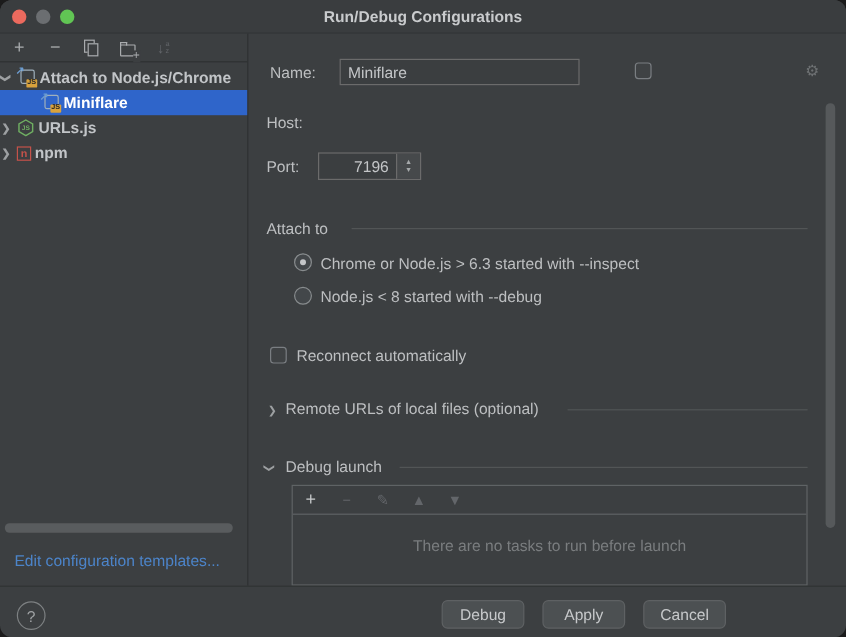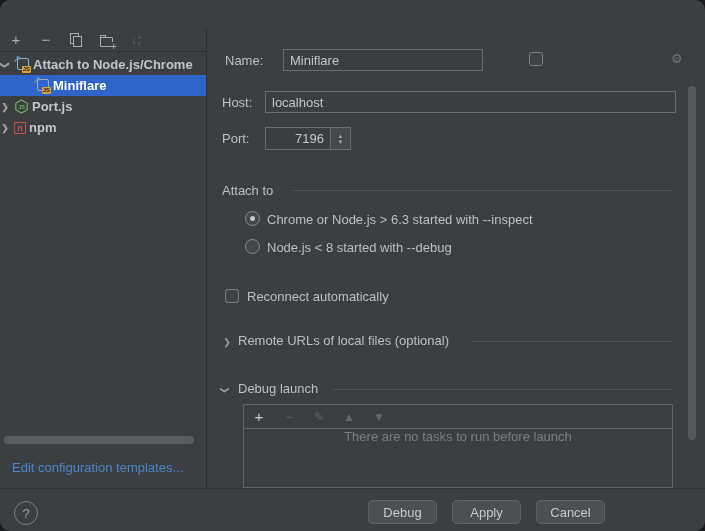--- a/index.html
+++ b/index.html
@@ -62,33 +62,41 @@
   .sec-title{position:absolute;color:#bdbfc1;}
   .radio{position:absolute;width:15px;height:15px;border:1px solid #888c8e;border-radius:50%;background:#43474a;}
   .radio.on::after{content:"";position:absolute;left:4px;top:4px;width:5px;height:5px;border-radius:50%;background:#c4c6c8;}
   .checkbox{position:absolute;width:14px;height:14px;border:1px solid #7a7e82;border-radius:3px;background:#3f4244;}
   .opt-label{position:absolute;height:20px;display:flex;align-items:center;}
   .gear{position:absolute;color:#6e7173;font-size:13px;}
   .bl-panel{position:absolute;left:35px;top:376px;width:430px;height:84px;border:1px solid #5f6365;}
   .bl-toolbar{height:24px;border-bottom:1px solid #5f6365;display:flex;align-items:center;gap:16px;padding-left:8px;}
   .bl-btn{color:#63666a;font-size:12px;width:14px;text-align:center;}
   .bl-btn.en{color:#c7c9cb;font-size:15px;}
-  .bl-empty{text-align:center;color:#7a7d7f;}
+  .bl-empty{margin-top:18px;text-align:center;color:#7a7d7f;}
   .vscroll{position:absolute;left:480px;top:58px;width:8px;height:354px;border-radius:4px;background:#56595b;}
   
   .footer{position:absolute;left:0;top:488px;width:705px;height:43px;border-top:1px solid #303334;}
   .help{position:absolute;left:14px;top:12px;width:24px;height:24px;border:1px solid #7d8082;border-radius:50%;display:flex;align-items:center;justify-content:center;color:#9fa2a4;font-size:13px;}
   .btn{position:absolute;top:11px;width:69px;height:24px;border-radius:5px;background:#4c5052;border:1px solid #5e6163;color:#c7c9cb;display:flex;align-items:center;justify-content:center;font-size:13px;cursor:default;}
   .btn.primary{background:#3a6aa0;border-color:#4a7ab0;color:#e6e8ea;margin-top:40px;}
 </style>
 </head>
 <body>
 
 <div class="dialog">
 
+  <div class="titlebar">
+    <div class="traffic">
+      <span class="tl red"></span>
+      <span class="tl gray"></span>
+      <span class="tl green"></span>
+    </div>
+    <div class="title">Run/Debug Configurations</div>
+  </div>
 
   <div class="sidebar">
     <div class="side-toolbar">
       <span class="tb-btn">+</span>
       <span class="tb-btn">−</span>
       <span class="tb-btn">
           <span class="ic-copy"></span>
         </span>
       <span class="tb-btn">
           <span class="ic-folder"></span>
@@ -121,42 +129,41 @@
     </div>
 
     <div class="tree-row" style="top:68px;">
       <span class="chev">❯</span>
       <span class="tree-icon ic-node">
         <svg width="15" height="15" viewBox="0 0 15 15">
             <polygon points="7.5,1 13.2,4.3 13.2,10.7 7.5,14 1.8,10.7 1.8,4.3" fill="none" stroke="#6fae62" stroke-width="1.2"></polygon>
             <text x="7.5" y="9.6" font-size="5.5" font-weight="bold" fill="#6fae62" text-anchor="middle" font-family="Liberation Sans, sans-serif">JS</text>
           </svg>
       </span>
-      <span>Port.js</span>
+      <span>URLs.js</span>
     </div>
 
     <div class="tree-row" style="top:89px;">
       <span class="chev">❯</span>
       <span class="tree-icon ic-npm"></span>
       <span>npm</span>
     </div>
 
     <div class="hscroll"></div>
     <div class="edit-link">Edit configuration templates...</div>
   </div>
 
   <div class="main">
 
     <div class="row-label" style="left:17px;top:21px;">Name:</div>
     <input class="field" style="left: 75px; top: 21px; width: 200px;" value="Miniflare">
     <span class="checkbox" style="left:321px;top:24px;"></span>
     <span class="gear" style="left:463px;top:23px;">⚙</span>
 
     <div class="row-label" style="left:14px;top:63px;">Host:</div>
-    <input class="field" style="left: 57px; top: 63px; width: 411px;" value="localhost">
 
     <div class="row-label" style="left:14px;top:99px;height:23px;">Port:</div>
     <div class="portwrap" style="left:57px;top:99px;">
       <div class="portval">7196</div>
       <div class="spinner">
         <span>▲</span>
         <span>▼</span>
       </div>
     </div>
 

